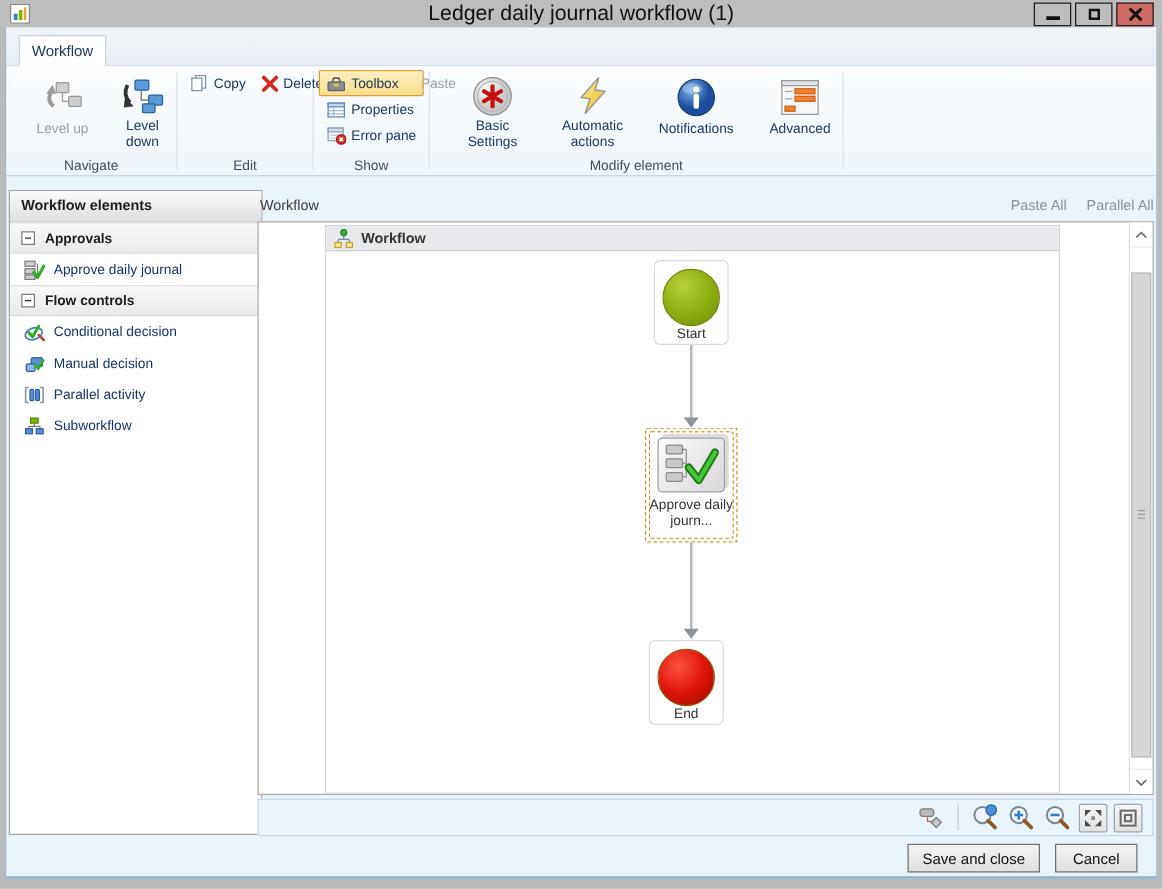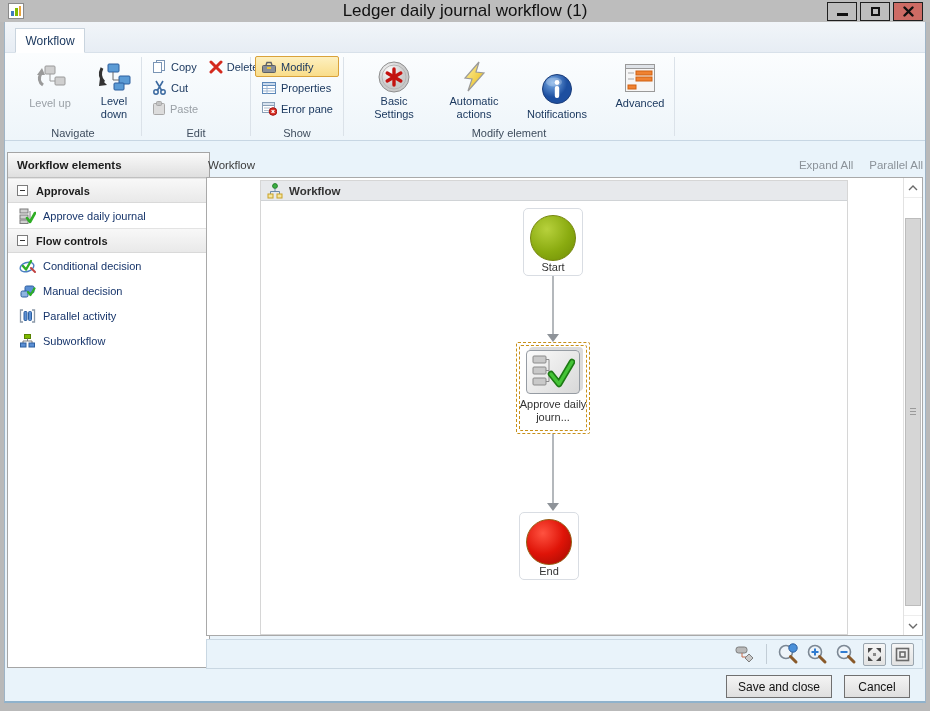--- a/index.html
+++ b/index.html
@@ -42,21 +42,21 @@
              font-size:11px; color:#1d3a60; text-align:center; line-height:13px; cursor:pointer;
              border:1px solid transparent; border-radius:2px;margin-left:16px; }
   .big-btn .icon-slot { height:38px; display:flex; align-items:center; justify-content:center; }
   .big-btn.disabled { color:#9aa0a6; cursor:default; }
   .modify .big-btn { width:60px; }
   .small-btn { display:flex; align-items:center; gap:4px; height:21px; padding:0 5px;
                font-size:11px; color:#1d3a60; cursor:pointer; border:1px solid transparent;
                border-radius:2px; white-space:nowrap; }
   .small-btn.disabled { color:#9aa0a6; cursor:default; }
   .small-btn.selected { background:linear-gradient(#fdf0c0,#f9dd8a); border-color:#d9a23a; }
-  .edit-grid { display:flex; flex-direction:column; }
+  .edit-grid { display:flex; flex-direction:row; }
   .edit-row { display:flex; }
 
   
   #sidebar { position:absolute; left:2px; top:130px; width:203px; height:516px;
              background:#fff; border:1px solid #a5a5a5; font-size:11px; }
   .sb-header { height:25px; background:linear-gradient(#fafafa,#dfdfdf); border-bottom:1px solid #c0c0c0;
                display:flex; align-items:center; padding-left:9px; font-weight:bold; color:#1c1c1c; font-size:11.5px; }
   .sb-section { height:25px; background:linear-gradient(#f8f8f8,#e9e9e9); border-bottom:1px solid #d9d9d9;
                 border-top:1px solid #e3e3e3; display:flex; align-items:center; gap:8px; padding-left:9px;
                 font-weight:bold; color:#1c1c1c; cursor:pointer; }
@@ -237,21 +237,21 @@
     </div>
     <div class="vdiv"></div>
 
     <div class="rgroup" style="width:92px;">
       <div class="small-btn selected">
         <svg width="16" height="14">
           <rect x="1.5" y="5.5" width="13" height="7" rx="1" fill="#8a8f96" stroke="#5c6066"></rect>
           <path d="M5 5 L6 2.5 L10 2.5 L11 5" fill="none" stroke="#5c6066" stroke-width="1.4"></path>
           <rect x="6" y="7" width="4" height="2" fill="#e8c23a"></rect>
         </svg>
-        <span>Modify</span>
+        <span>Toolbox</span>
       </div>
       <div class="small-btn">
         <svg width="16" height="14">
           <rect x="1.5" y="1.5" width="13" height="11" fill="#fff" stroke="#5b87b8"></rect>
           <rect x="1.5" y="1.5" width="13" height="3" fill="#c8d9ec" stroke="#5b87b8"></rect>
           <path d="M6 4.5 L6 12.5 M2 7.5 L14.5 7.5 M2 10 L14.5 10" stroke="#9fb8d4"></path>
         </svg>
         <span>Properties</span>
       </div>
       <div class="small-btn">
@@ -296,21 +296,21 @@
                 <linearGradient id="gl" x1="0" y1="0" x2="1" y2="1">
                   <stop offset="0%" stop-color="#fff3a8"></stop>
                   <stop offset="100%" stop-color="#e7b70c"></stop>
                 </linearGradient>
               </defs>
             <path d="M22 2 L8 18 L15 19 L11 31 L27 13 L19 12 Z" fill="url(#gl)" stroke="#9a9a9a" stroke-width="1.2"></path>
           </svg>
         </span>
         <span>Automatic actions</span>
       </div>
-      <div class="big-btn" style="width:66px;justify-content:flex-end;">
+      <div class="big-btn" style="width:66px;">
         <span class="icon-slot">
           <svg width="34" height="34">
             <defs>
                 <radialGradient id="gn" cx="35%" cy="28%">
                   <stop offset="0%" stop-color="#7db0e8"></stop>
                   <stop offset="100%" stop-color="#1d4fa0"></stop>
                 </radialGradient>
               </defs>
             <circle cx="17" cy="17" r="14.5" fill="url(#gn)" stroke="#1b3d7a"></circle>
             <ellipse cx="14" cy="10" rx="8" ry="4.5" fill="#fff" opacity="0.25"></ellipse>
@@ -391,21 +391,21 @@
         <rect x="1.5" y="10" width="5.5" height="4" fill="#5b8fd4" stroke="#2d5f9e"></rect>
         <rect x="10" y="10" width="5.5" height="4" fill="#5b8fd4" stroke="#2d5f9e"></rect>
       </svg>
       <span>Subworkflow</span>
     </div>
   </div>
 
   <div id="main-header">
     <span>Workflow</span>
     <span class="spacer"></span>
-    <span class="hdr-link">Expand All</span>
+    <span class="hdr-link">Paste All</span>
     <span class="hdr-link">Parallel All</span>
   </div>
 
   <div id="canvas">
 
     <div class="wf-container">
       <div class="wf-header">
         <svg width="16" height="16">
           <circle cx="8" cy="3" r="2.4" fill="#3cb043" stroke="#25802b"></circle>
           <path d="M8 5.5 L8 8.5 M3.5 8.5 L12.5 8.5 M3.5 8.5 L3.5 11 M12.5 8.5 L12.5 11" fill="none" stroke="#6d8bab"></path>

